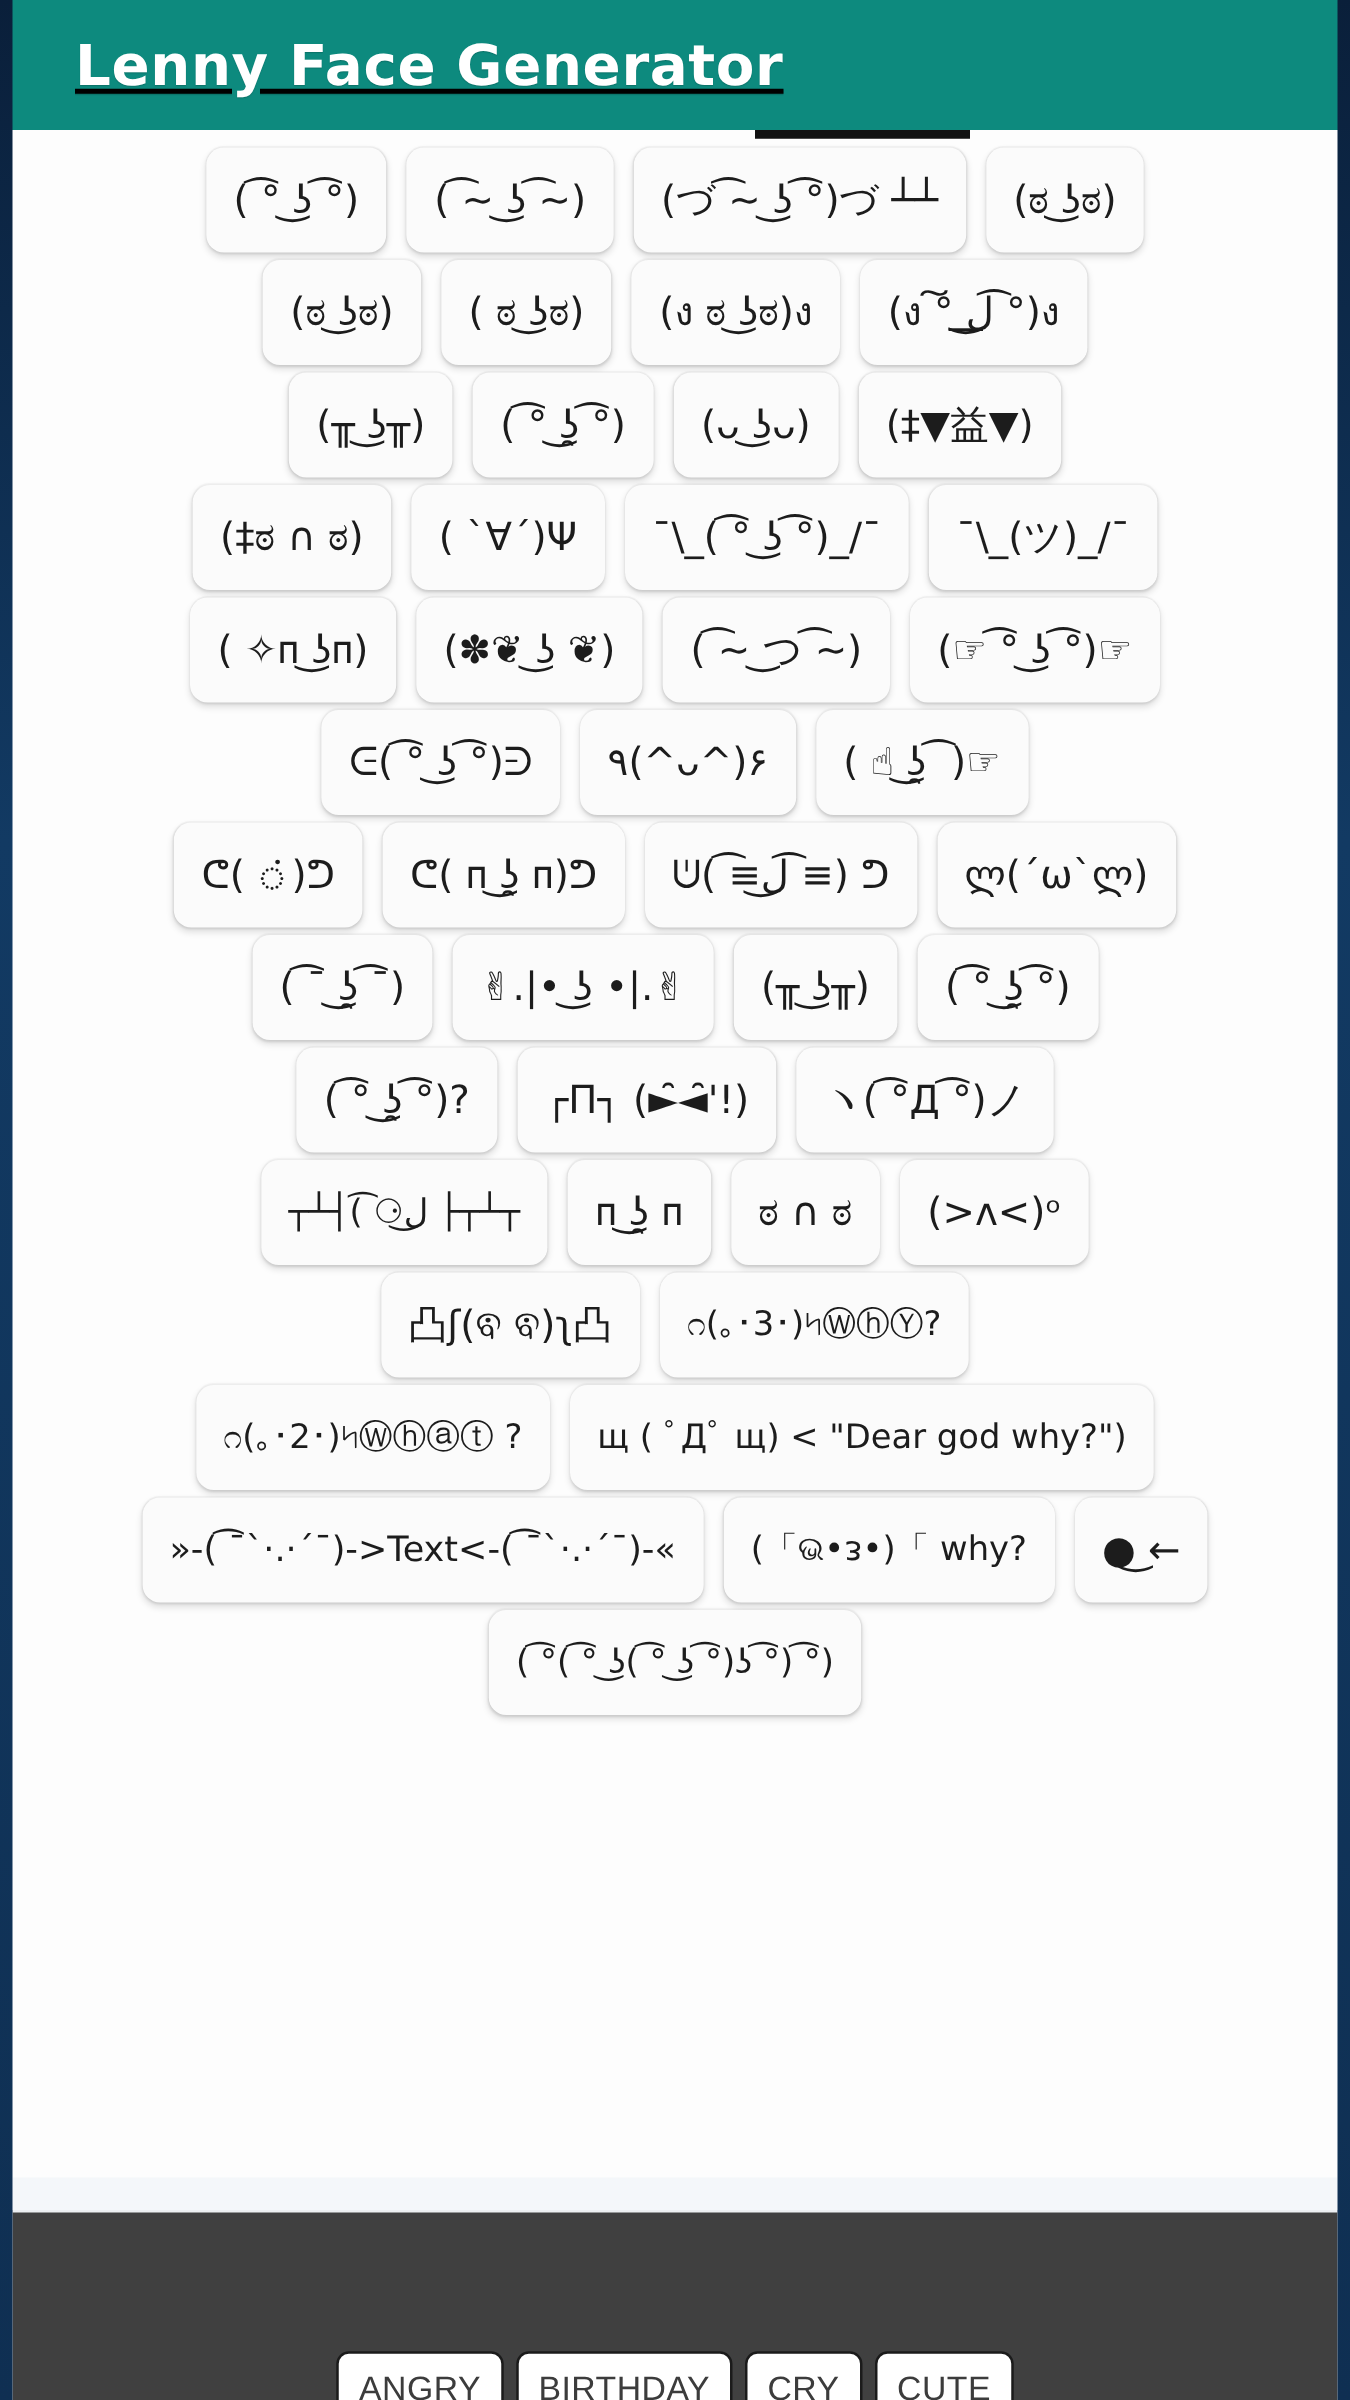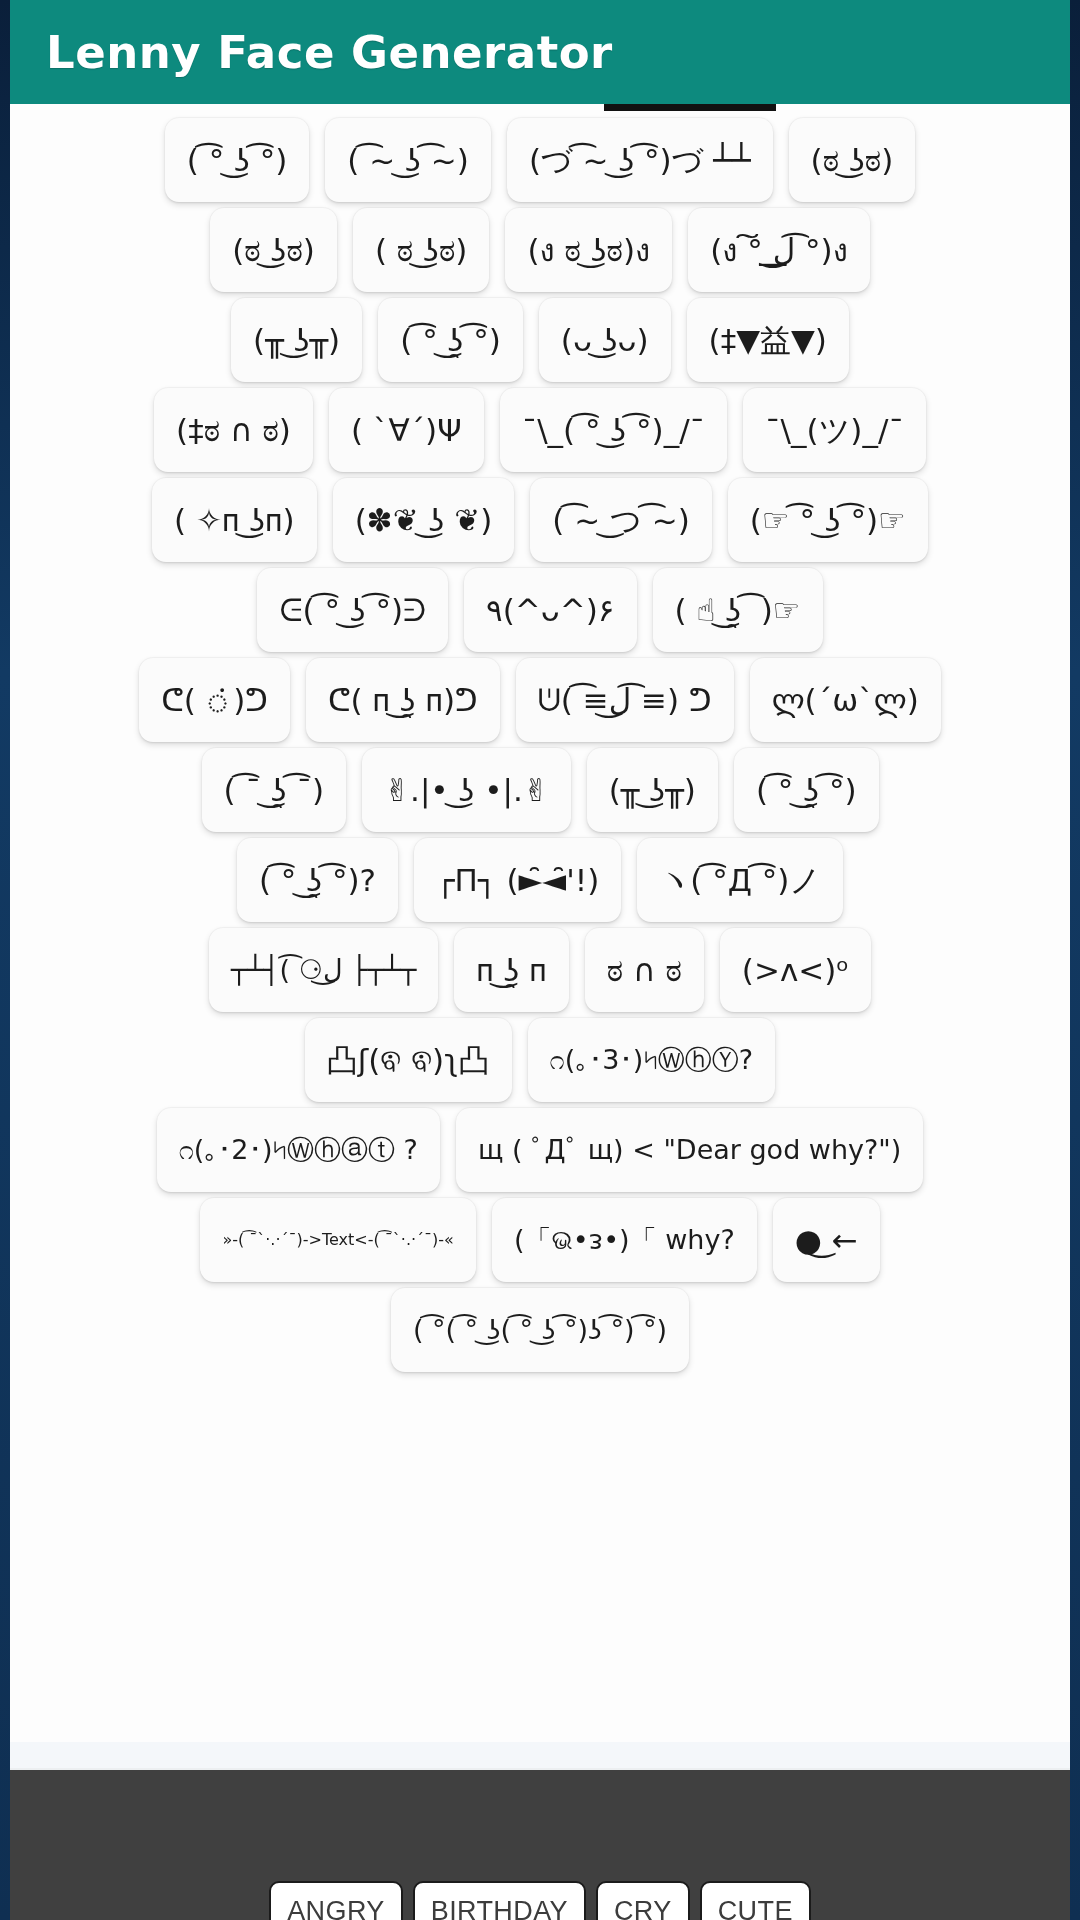--- a/index.html
+++ b/index.html
@@ -36,22 +36,23 @@
   .edge.right { right: 0; }
 
   
   .appbar {
     position: absolute;
     top: 0; left: 0; right: 0;
     height: 104px;
     background: #0d8a7e;
     display: flex;
     align-items: center;
-    padding-left: 46px;
+    padding-left: 60px;
     z-index: 20;
+    text-decoration: underline;
   }
   .appbar-title {
     color: #ffffff;
     font-size: 45px;
     font-weight: bold;
     letter-spacing: 0.5px;
     font-family: "DejaVu Sans", sans-serif;
     text-shadow: 0 1px 1px rgba(0,0,0,0.18);
   }
 
@@ -106,21 +107,21 @@
     justify-content: center;
     font-size: 31px;
     line-height: 1.1;
     color: #1c1c1c;
     white-space: nowrap;
     font-family: "DejaVu Sans", "Liberation Sans", sans-serif;
     cursor: pointer;
   }
 
   .chip.sm  { font-size: 27px; }
-  .chip.xs  { font-size: 16px; }
+  .chip.xs  { font-size: 28px; }
 
   
   .bottombar {
     position: absolute;
     left: 10px;
     right: 10px;
     bottom: 0;
     height: 152px;
     background: #404040;
     border-top: 2px solid #eceff1;

